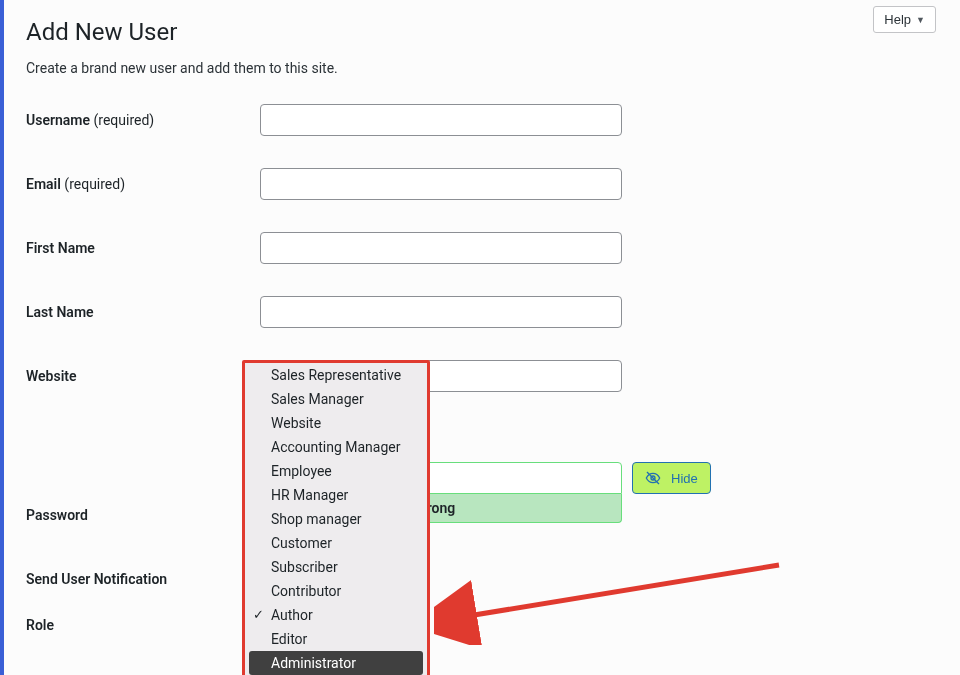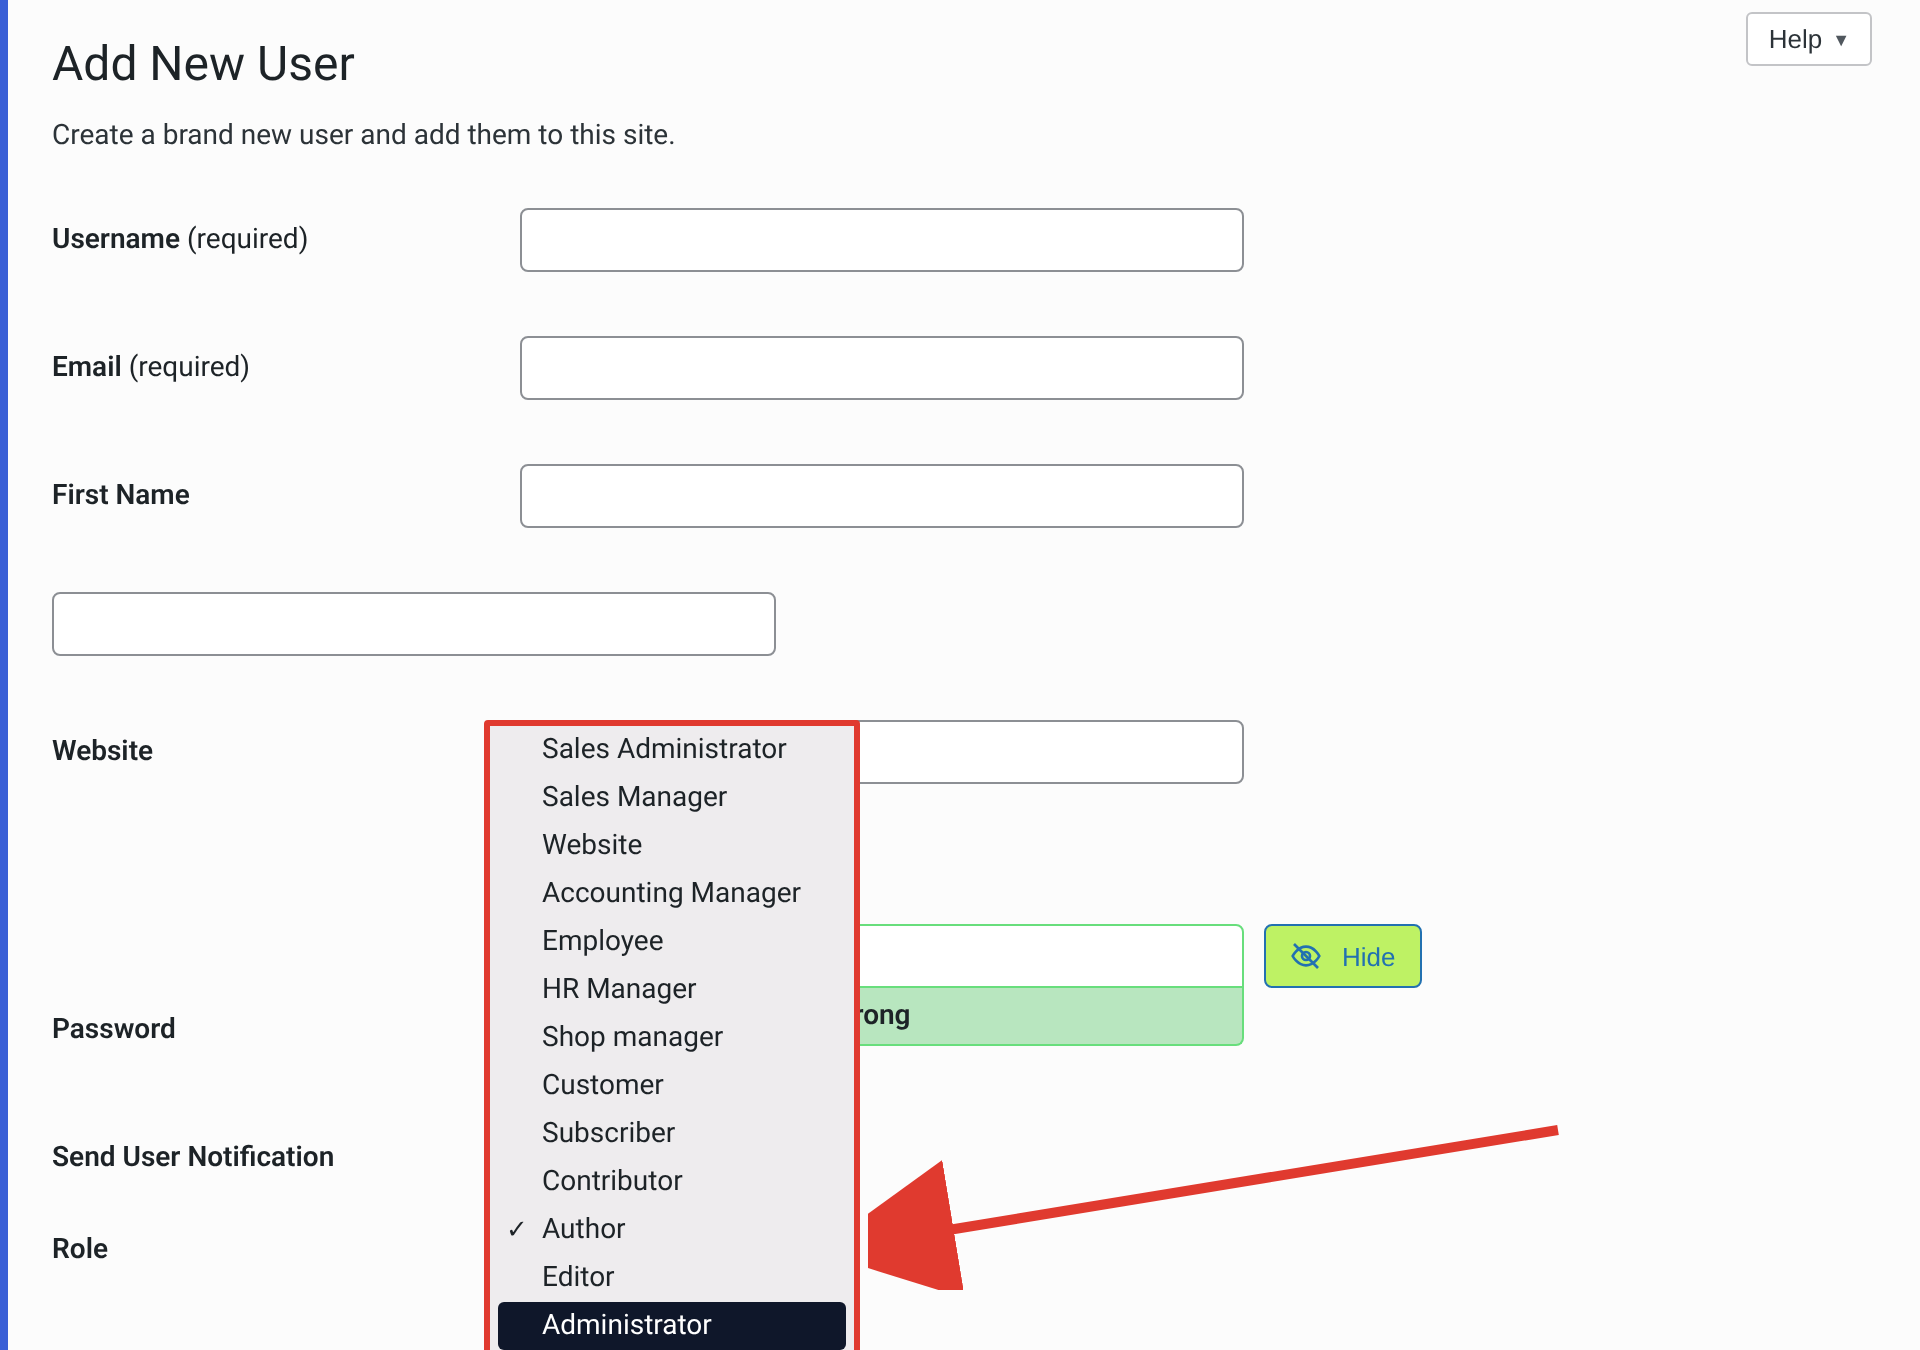--- a/index.html
+++ b/index.html
@@ -140,21 +140,21 @@
     position: relative;
   }
   .dropdown-item.checked::before {
     content: "✓";
     position: absolute;
     left: 8px;
     top: 4px;
     font-size: 13px;
   }
   .dropdown-item.highlight {
-    background: #0f172a;
+    background: #404040;
     color: #fff;
     margin: 0 4px 0 4px;
     border-radius: 3px;
     padding-left: 22px;
   }
 
   
   .arrow-svg {
     position: absolute;
     left: 430px;
@@ -190,20 +190,21 @@
     </div>
     <input class="form-input" type="text" value="" style="">
   </div>
 
   <div class="form-row">
     <div class="form-label">First Name</div>
     <input class="form-input" type="text" value="" style="">
   </div>
 
   <div class="form-row">
+    <div class="form-label">Last Name</div>
     <input class="form-input" type="text" value="" style="">
   </div>
 
   <div class="form-row">
     <div class="form-label">Website</div>
     <input class="form-input" type="text" value="" style="">
   </div>
 
   <div class="form-row pw-row">
     <div class="form-label">Password</div>
@@ -227,21 +228,21 @@
     <div class="form-label">Send User Notification</div>
     <div class="notif-text">email about their account.</div>
   </div>
 
   <div class="form-row role-row">
     <div class="form-label">Role</div>
   </div>
 </div>
 
 <div class="dropdown" id="role-dropdown">
-    <div class="dropdown-item">Sales Administrator</div>
+    <div class="dropdown-item">Sales Representative</div>
     <div class="dropdown-item">Sales Manager</div>
     <div class="dropdown-item">Website</div>
     <div class="dropdown-item">Accounting Manager</div>
     <div class="dropdown-item">Employee</div>
     <div class="dropdown-item">HR Manager</div>
     <div class="dropdown-item">Shop manager</div>
     <div class="dropdown-item">Customer</div>
     <div class="dropdown-item">Subscriber</div>
     <div class="dropdown-item">Contributor</div>
     <div class="dropdown-item checked">Author</div>

